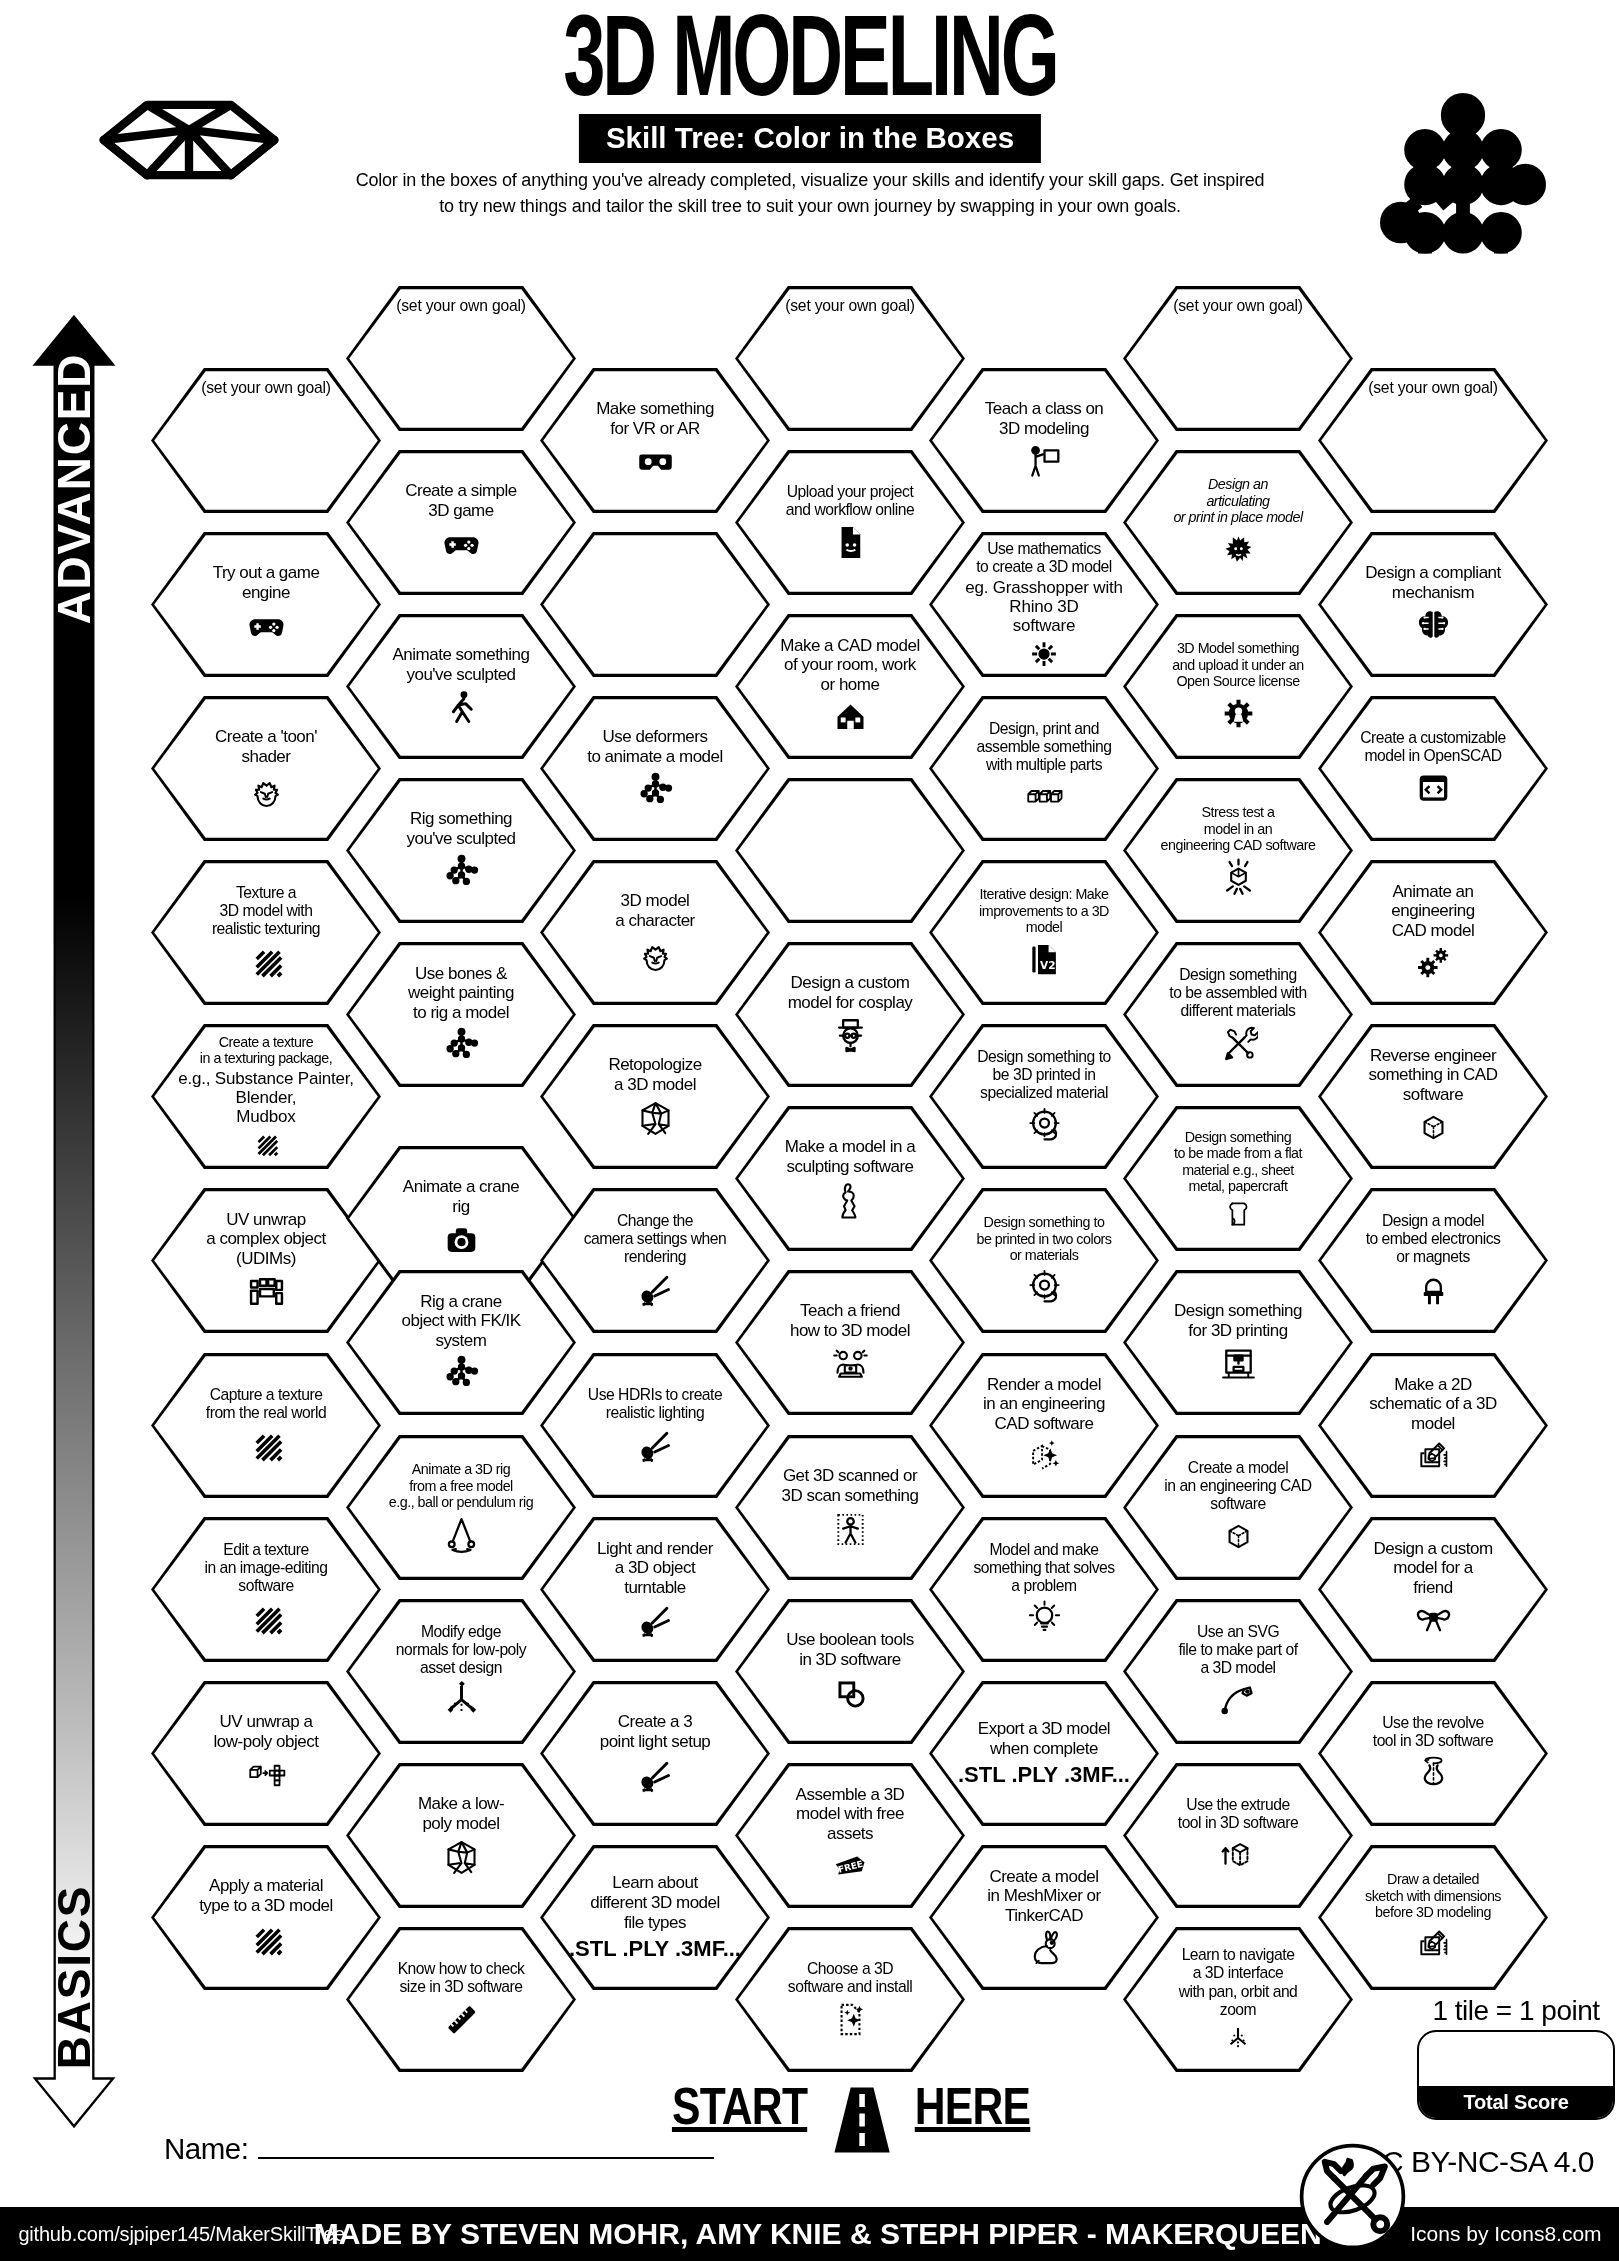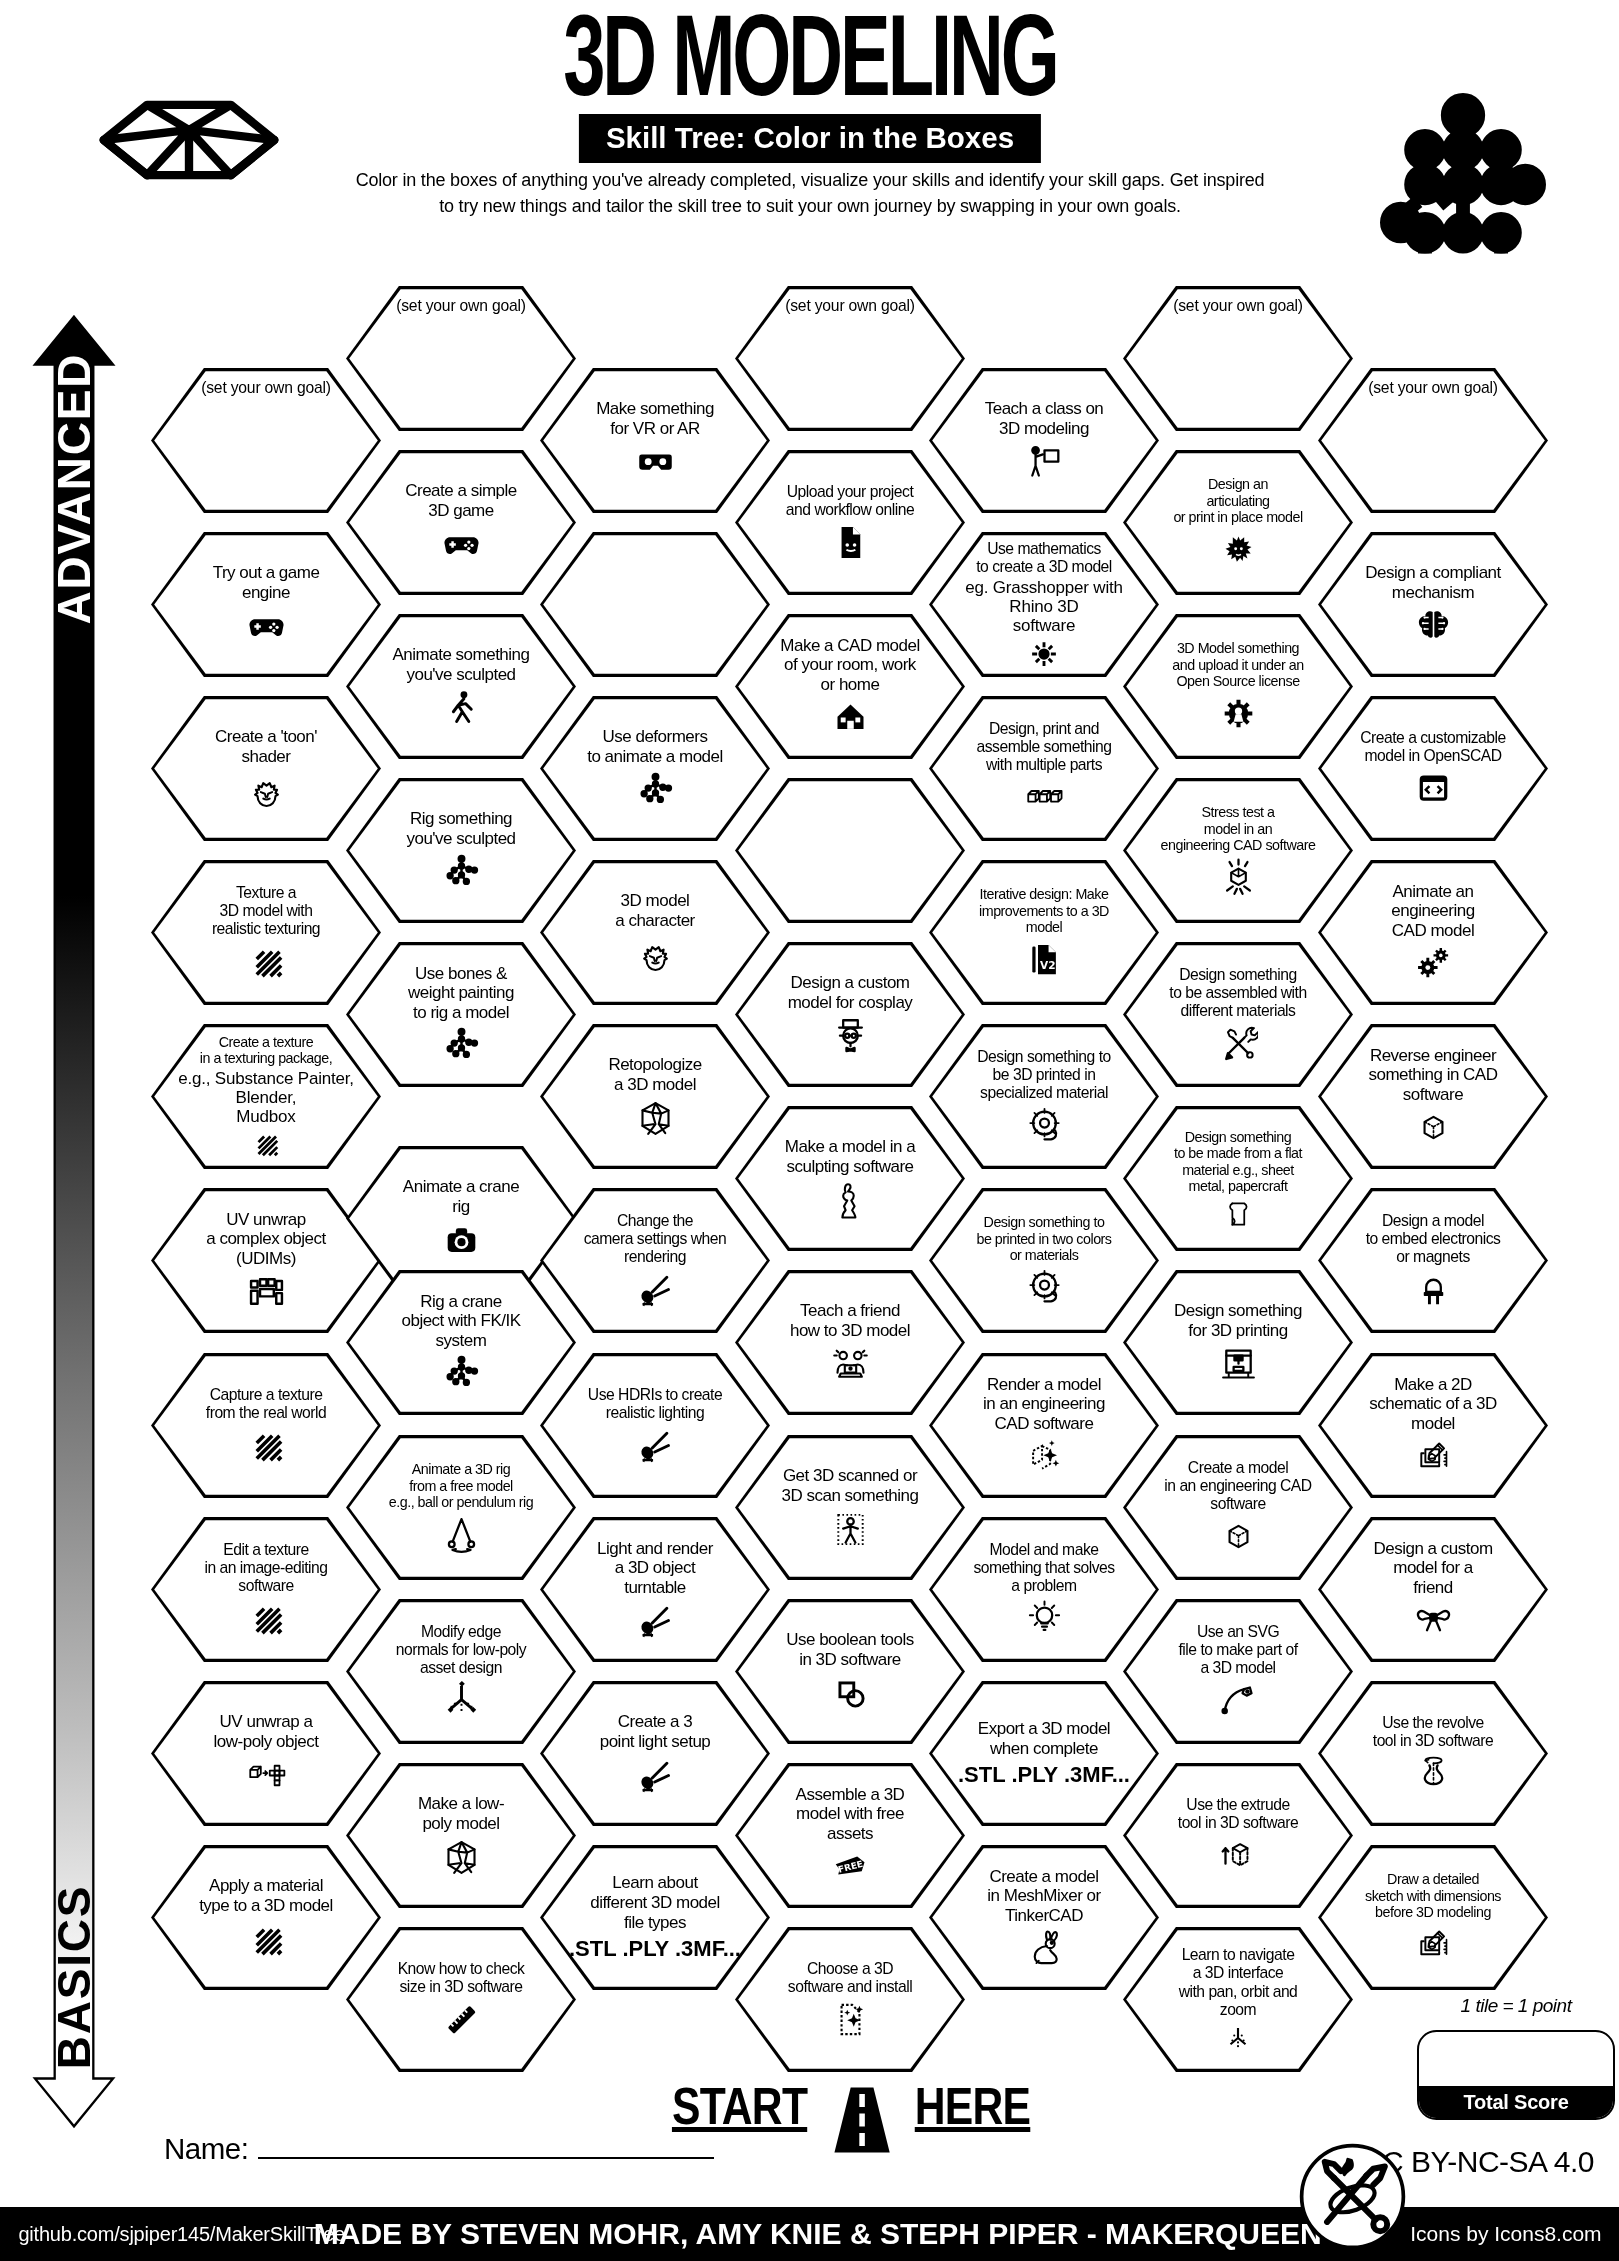--- a/index.html
+++ b/index.html
@@ -54,21 +54,21 @@
   .hex.tall .hex-icon{height:30px;}
   
   .start{
     position:absolute;left:850px;top:2076px;transform:translateX(-50%);
     display:flex;align-items:flex-start;gap:1px;text-decoration:underline;
   }
   .start-word{font-size:52px;font-weight:900;letter-spacing:-0.9px;transform:scaleX(.82);}
   .start-icon{width:78px;height:88px;}
   .start-icon svg{width:100%;height:100%;}
   .tile-note{position:absolute;left:1516px;top:1995px;transform:translateX(-50%);
-    font-size:19px;letter-spacing:-0.5px;white-space:nowrap;font-style:italic;}
+    font-size:28px;letter-spacing:-0.5px;white-space:nowrap;}
   .score-card{
     position:absolute;left:1417px;top:2030px;width:198px;height:90px;
     background:#fff;border:2.8px solid #000;border-radius:19.4px;overflow:hidden;
     box-sizing:border-box;
   }
   .score-strip{
     position:absolute;left:0;bottom:0;width:100%;height:32px;background:#000;
     color:#fff;display:flex;align-items:center;justify-content:center;
     font-size:20px;font-weight:600;letter-spacing:-0.2px;
   }
@@ -996,21 +996,21 @@
         </div>
       </div>
     </div>
     <div class="hex goal" style="left: 1123px; top: 286px;">
       <div class="hex-shape"></div>
       <div class="hex-fill"></div>
       <div class="hex-content">
         <div class="hex-label" style="font-size: 15.7px;">(set your own goal)</div>
       </div>
     </div>
-    <div class="hex" style="left: 1123px; top: 450px;">
+    <div class="hex" style="left: 1123px; top: 450px; font-style: italic;">
       <div class="hex-shape"></div>
       <div class="hex-fill"></div>
       <div class="hex-content">
         <div class="hex-label" style="font-size: 14.3px;">Design an
 articulating
 or print in place model</div>
         <div class="hex-icon">
           <svg viewBox="0 0 48 48">
             <path fill="#000" d="M24 8l2 5 5-4v6l6-1-3 5 6 2-5 3 4 5h-6l2 6-5-3-1 6-3-4-4 5-2-6-5 3 1-6-6 1 3-5-5-3 6-2-3-5 6 1V9l5 4z"></path>
             <circle cx="20.5" cy="23" r="1.8" fill="#fff"></circle>

